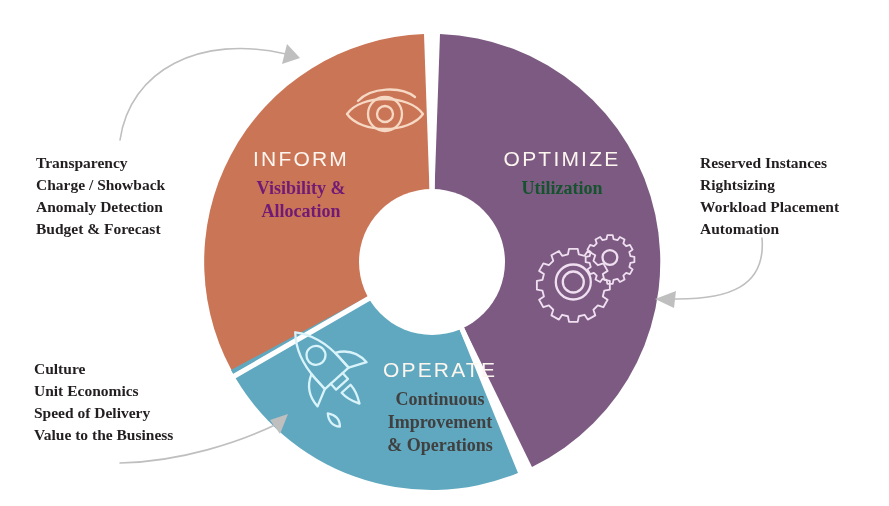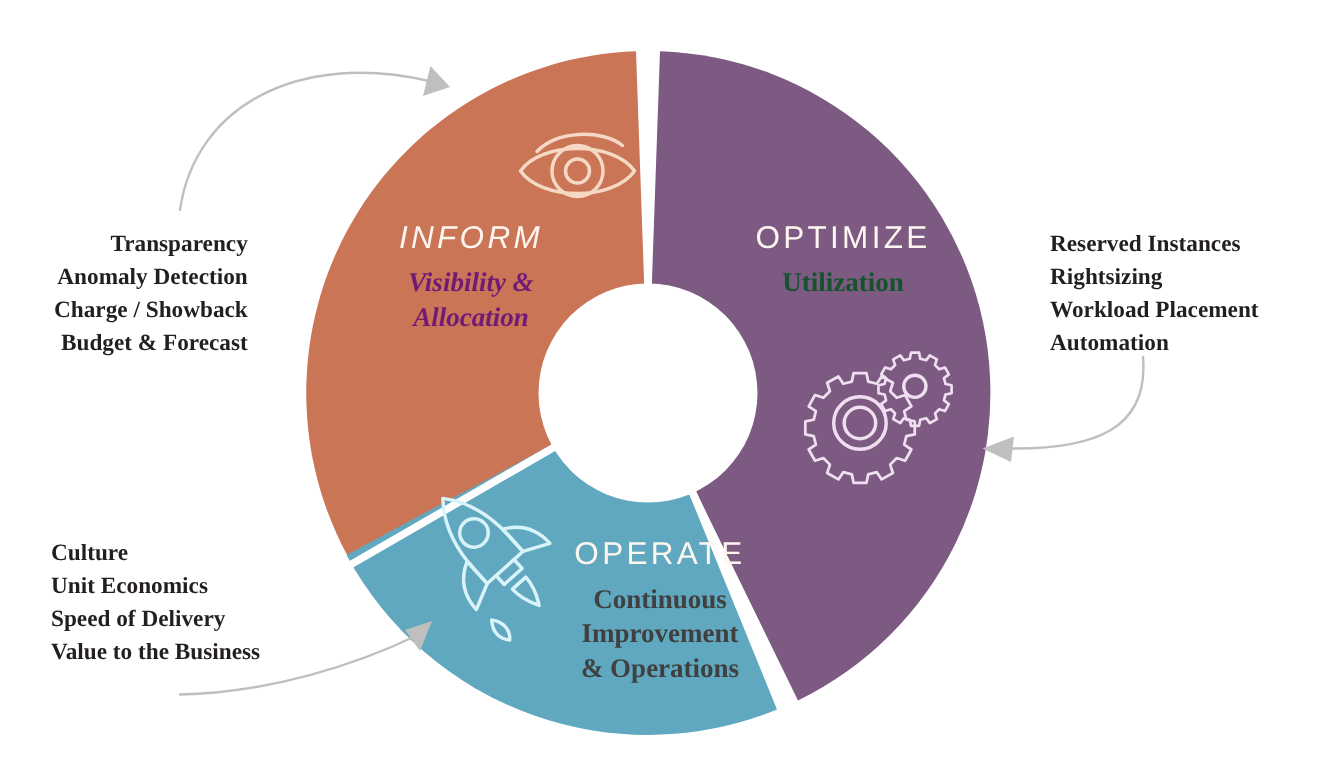--- a/index.html
+++ b/index.html
@@ -43,35 +43,35 @@
     font-family: "Liberation Serif", "DejaVu Serif", serif;
     font-weight: 700;
     color: #701a75;
     font-size: 18px;
     line-height: 1.28;
     margin-top: 7px;
   }
   .seg-sub.light { color: #14532d; }
   .seg-sub.ice   { color: #404040; }
 
-  #label-inform   { left: 229px; top: 148px; width: 170px; font-style: italic; }
+  #label-inform   { left: 216px; top: 148px; width: 170px; }
   #label-optimize { left: 478px; top: 148px; width: 168px; }
   #label-operate  { left: 349px; top: 359px; width: 182px; }
 
   
   .side-block {
     position: absolute;
     font-family: "Liberation Serif", "DejaVu Serif", serif;
     font-weight: 700;
     font-size: 15.5px;
     line-height: 1.42;
     color: #231f20;
     white-space: nowrap;
   }
-  #block-inform-list   { left: 36px;  top: 152px; text-align: right; }
+  #block-inform-list   { left: 36px;  top: 152px; }
   #block-optimize-list { left: 700px; top: 152px; }
   #block-operate-list  { left: 34px;  top: 358px; }
   .side-block div { padding: 0; }
 
   
   #arrows {
     position: absolute;
     left: 0; top: 0;
     width: 889px; height: 506px;
     pointer-events: none;
@@ -204,22 +204,22 @@
     <div class="seg-title">OPERATE</div>
     <div class="seg-sub ice">
       <div>Continuous</div>
       <div>Improvement</div>
       <div>&amp; Operations</div>
     </div>
   </div>
 
   <div class="side-block" id="block-inform-list">
     <div>Transparency</div>
+    <div>Charge / Showback</div>
     <div>Anomaly Detection</div>
-    <div>Charge / Showback</div>
     <div>Budget &amp; Forecast</div>
   </div>
 
   <div class="side-block" id="block-optimize-list">
     <div>Reserved Instances</div>
     <div>Rightsizing</div>
     <div>Workload Placement</div>
     <div>Automation</div>
   </div>
 

